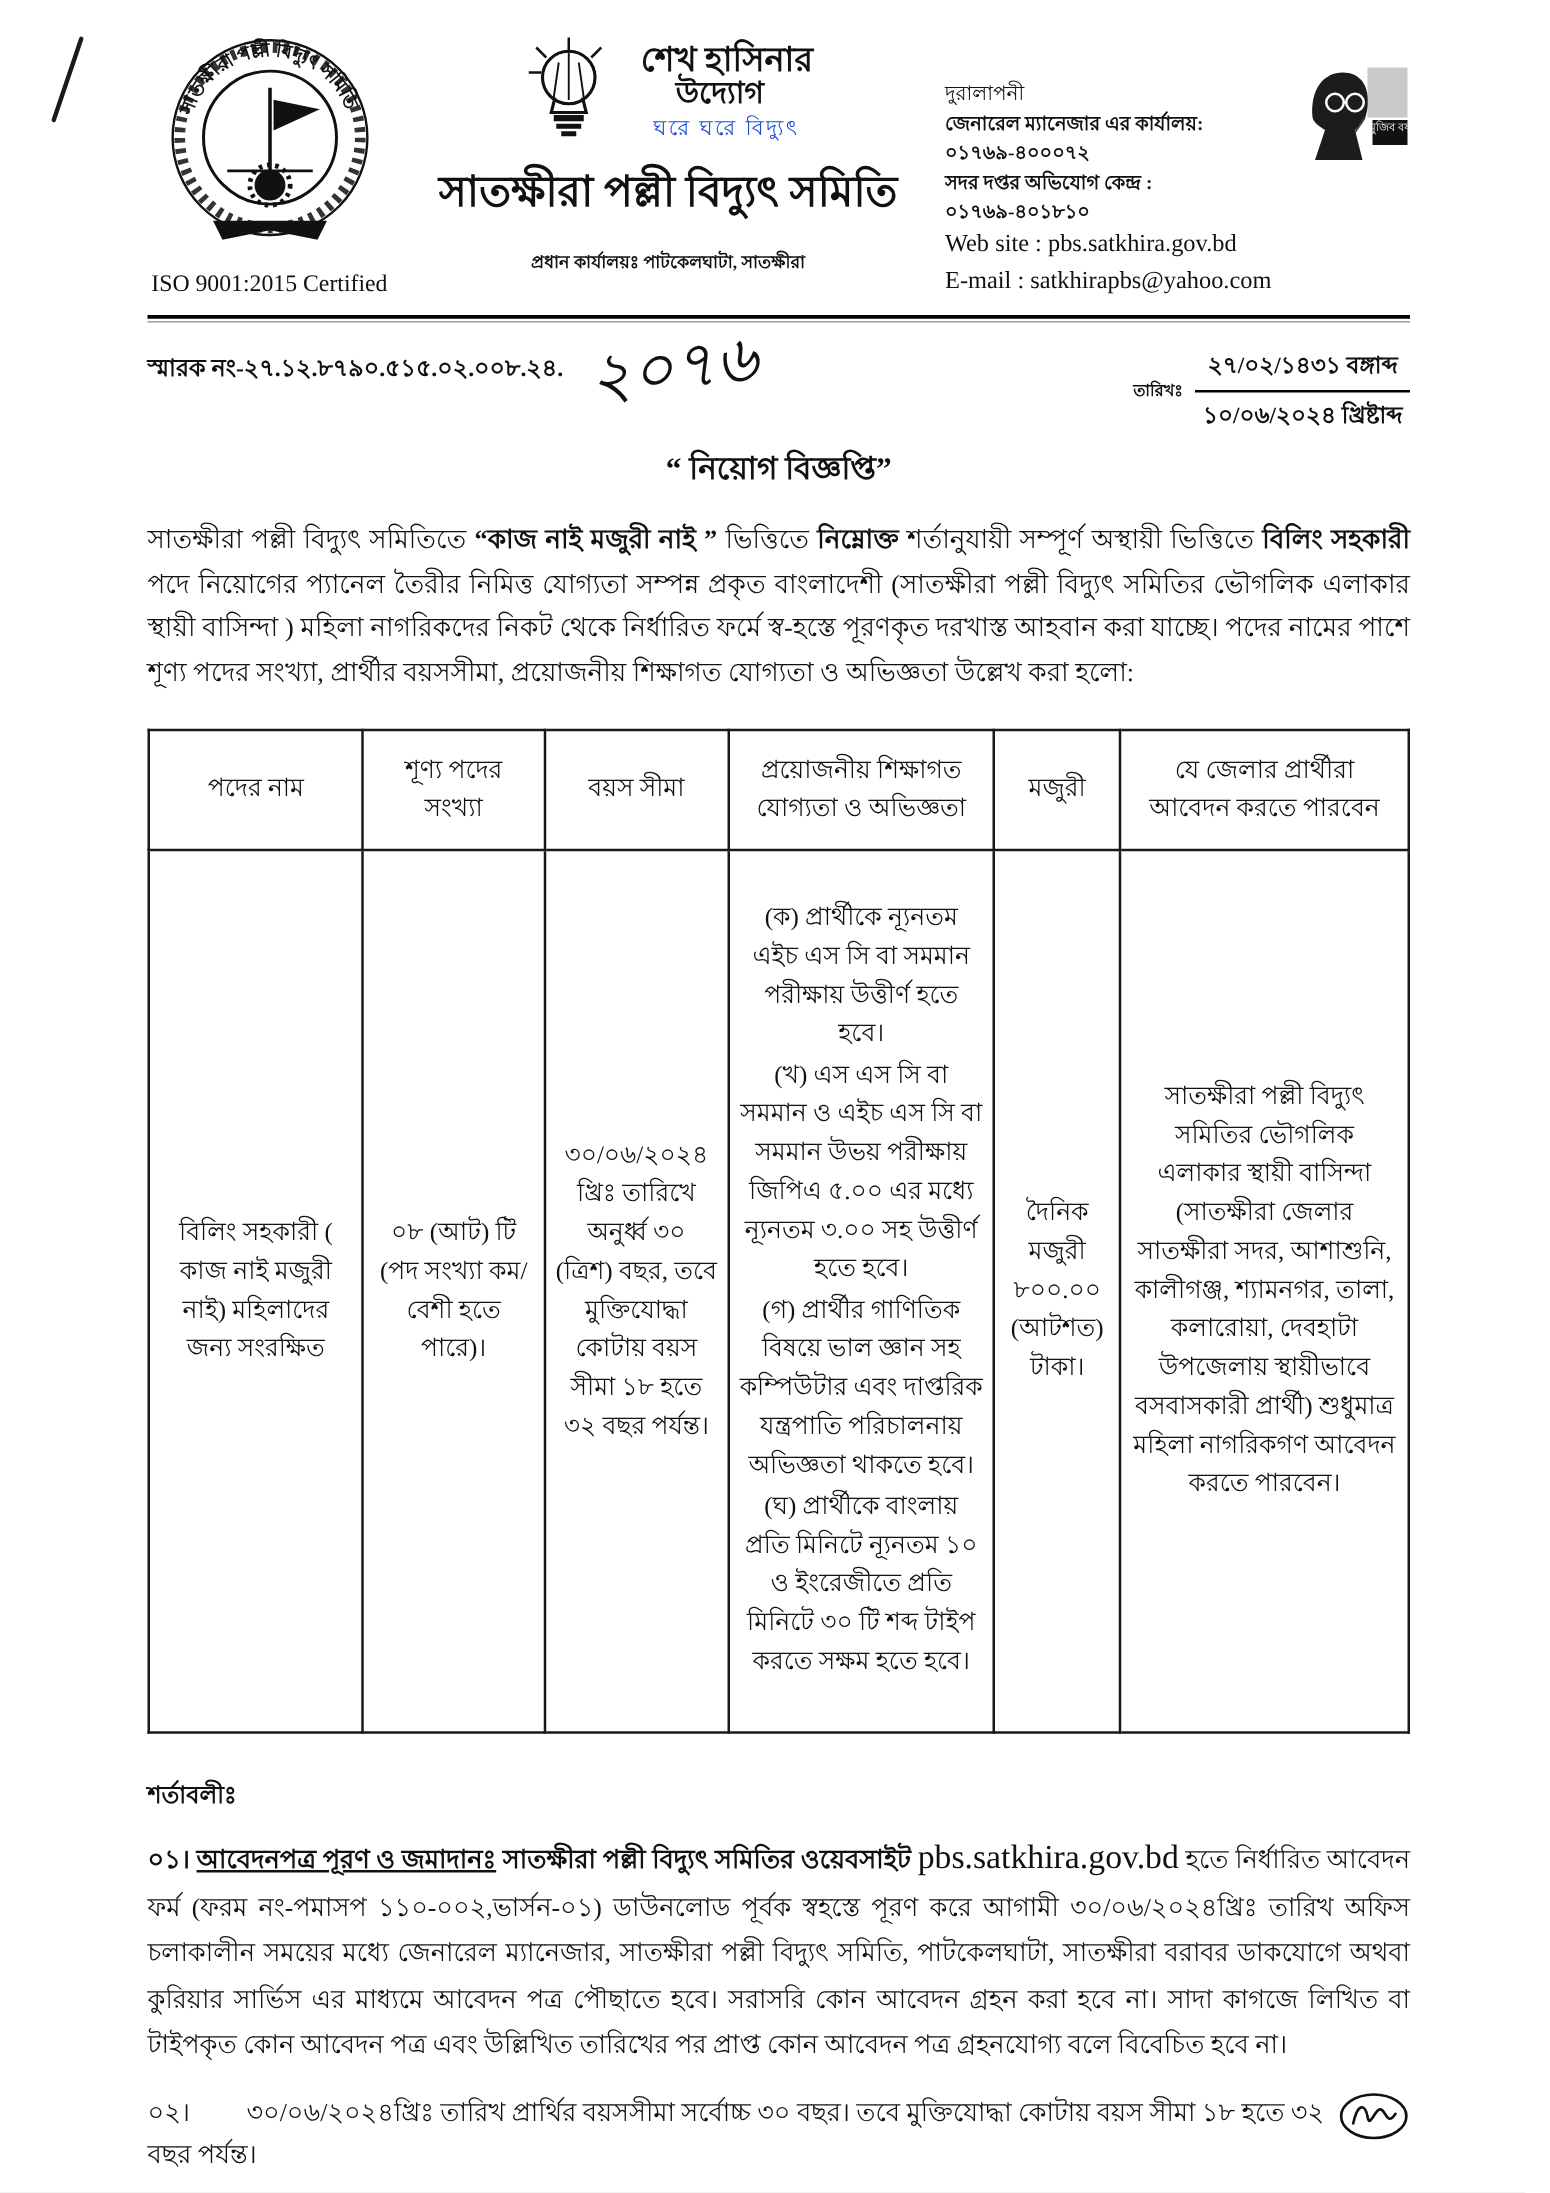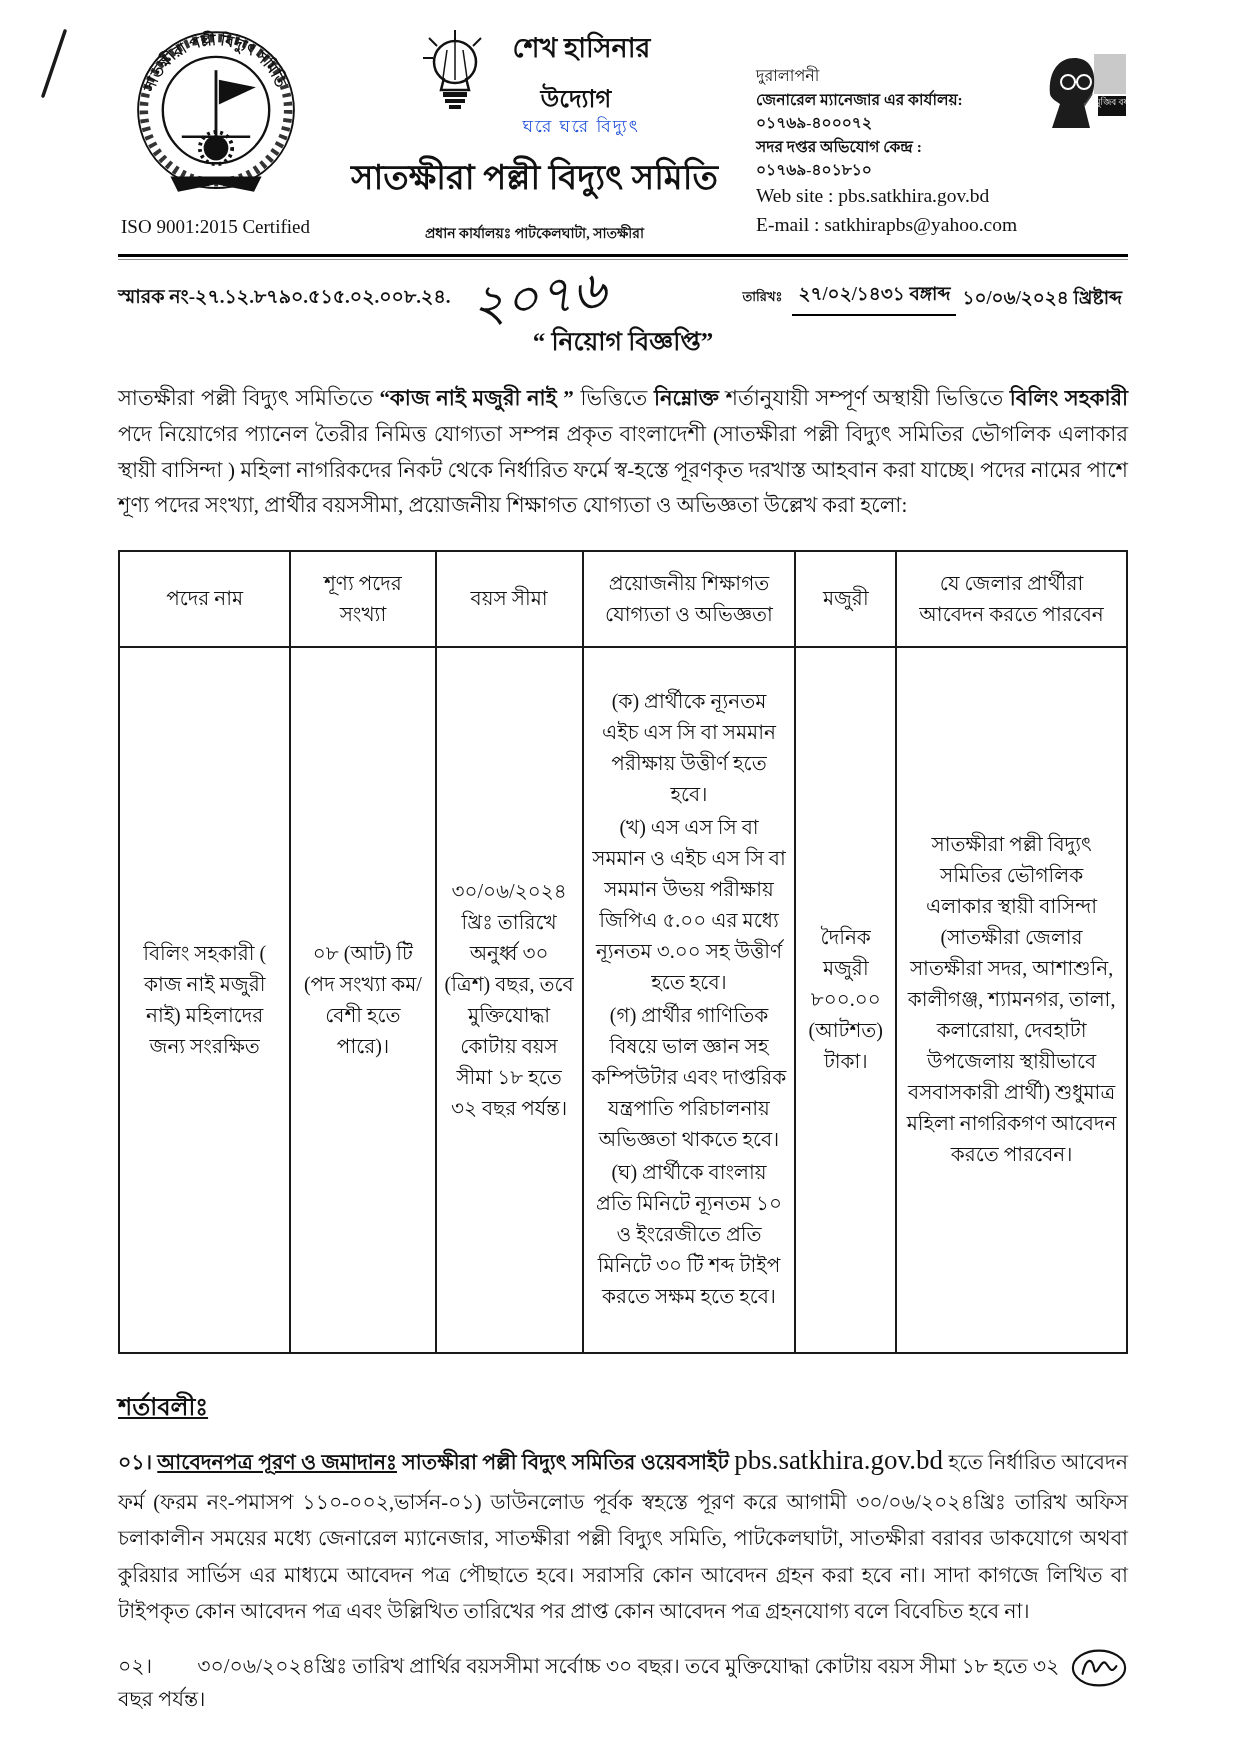--- a/index.html
+++ b/index.html
@@ -11,55 +11,55 @@
   }
   
   .pen-slash { position:absolute; left:36px; top:26px; }
   .header { display:flex; align-items:flex-start; }
   .seal-block { width:195px; text-align:center; flex:0 0 auto; }
   .iso { font-family:Liberation Serif, serif; font-size:19px; margin-top:14px; }
   .center-block { flex:1 1 auto; text-align:center; padding-top:2px; }
   .bulb-row { display:flex; justify-content:center; align-items:flex-start; gap:22px; }
   .slogan { text-align:left; padding-top:6px; }
   .slogan-1 { font-size:27px; font-weight:bold; line-height:1.05; }
-  .slogan-2 { font-size:24px; font-weight:bold; line-height:1.1; padding-left:28px;margin-top:24px; }
+  .slogan-2 { font-size:24px; font-weight:bold; line-height:1.1; padding-left:28px; }
   .slogan-3 { font-size:17px; color:#1d4ed8; letter-spacing:2px; padding-left:10px; }
   .org-name { font-size:34px; font-weight:bold; margin-top:10px; }
   .head-office { font-size:14px; font-weight:bold; margin-top:14px; }
   .right-block { flex:0 0 auto; width:372px; position:relative; padding-top:38px; min-height:180px; }
   .contact { width:272px; font-size:15.5px; font-weight:bold; line-height:1.5; }
   .contact .plain { font-weight:normal; font-size:16px; }
   .contact .latin { font-family:"Liberation Serif",serif; font-weight:normal; font-size:19.5px; }
   .mujib { position:absolute; right:0; top:24px; }
   
   .rule { margin-top:8px; height:3px; background:#000; }
   .rule-echo { height:1px; background:#8a8a8a; margin-top:2px; }
   .memo-row { display:flex; justify-content:space-between; align-items:flex-start; margin-top:20px; }
   .memo-left { font-size:19px; font-weight:bold; white-space:nowrap; }
   .handwritten { display:inline-block; font-size:52px; font-weight:normal; font-style:italic;
     transform:rotate(-7deg); vertical-align:middle; margin-left:16px; line-height:.7; }
   .date-block { display:flex; align-items:center; gap:10px; }
   .date-label { font-size:13px; font-weight:bold; }
-  .dates { display:flex; flex-direction:row; text-align:left; font-size:18.5px; font-weight:bold; }
+  .dates { display:flex; flex-direction:column; text-align:center; font-size:18.5px; font-weight:bold; }
   .date-top { border-bottom:2px solid #000; padding:0 6px 3px; }
   .date-bottom { padding:4px 6px 0; }
   
   .title { text-align:center; font-size:25px; font-weight:bold; margin:6px 0 16px; }
   .intro { font-size:21px; line-height:1.7; text-align:justify; margin:0 0 26px; }
   .intro b { font-weight:bold; }
   
   table.notice { width:100%; border-collapse:collapse; table-layout:fixed; }
   .notice th, .notice td { border:2px solid #1a1a1a; text-align:center; vertical-align:middle;
     padding:8px 8px; font-size:20px; line-height:1.55; font-weight:normal; word-wrap:break-word; }
   .notice thead th { height:78px; }
   .notice tbody td { height:688px; }
   .edu-item { margin:0 0 2px; }
   
   .conditions { margin-top:34px; }
-  .cond-heading { font-size:24px; font-weight:bold; text-decoration:underline; margin-bottom:8px; }
+  .cond-heading { font-size:19px; font-weight:bold; margin-bottom:8px; }
   .cond1 { font-size:20.5px; line-height:1.78; text-align:justify; margin:0; }
   .cond-no { font-weight:bold; }
   .u-label { font-weight:bold; text-decoration:underline; }
   .url { font-family:"Liberation Serif",serif; font-size:27px; }
   .cond2-row { display:flex; align-items:flex-start; margin-top:20px; }
   .cond2 { flex:1 1 auto; font-size:20.5px; line-height:1.6; margin:0; }
   .cond2 .cond-no2 { display:inline-block; width:74px; font-weight:normal; }
   .stamp { flex:0 0 auto; margin-left:6px; margin-top:-4px; }
 </style>
 </head>

